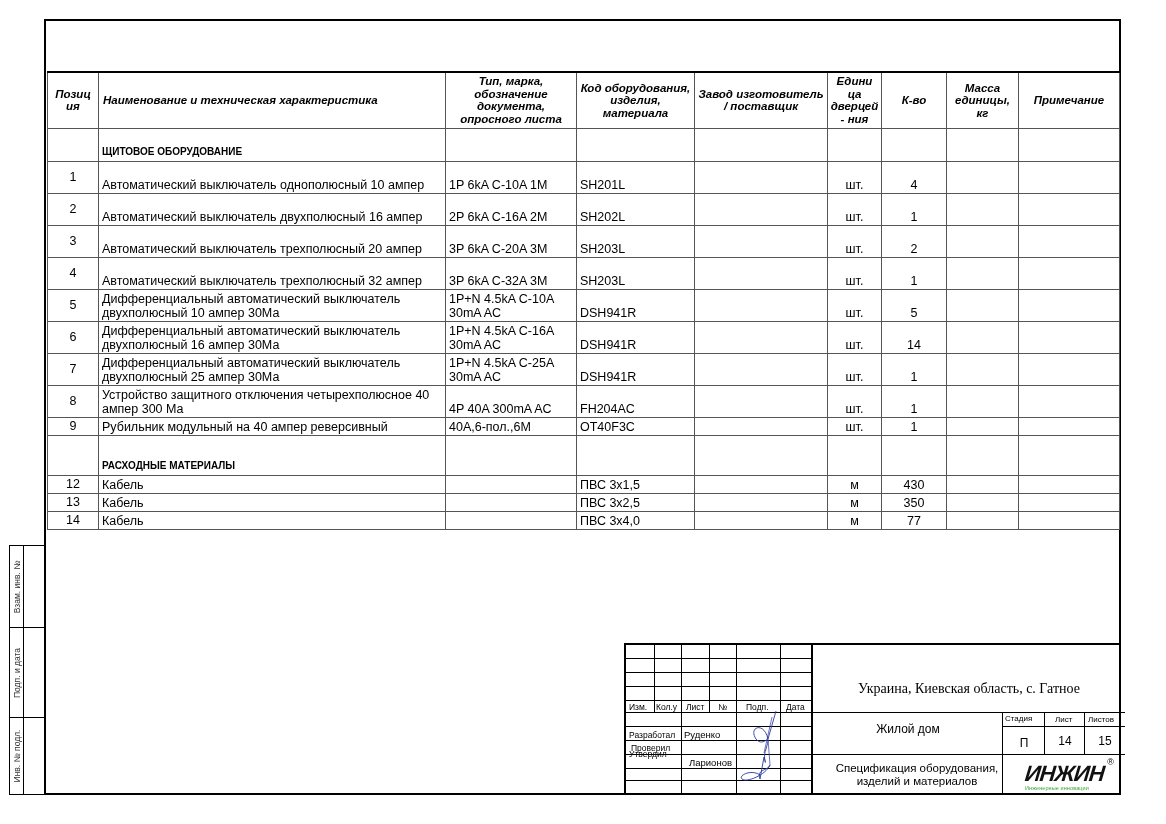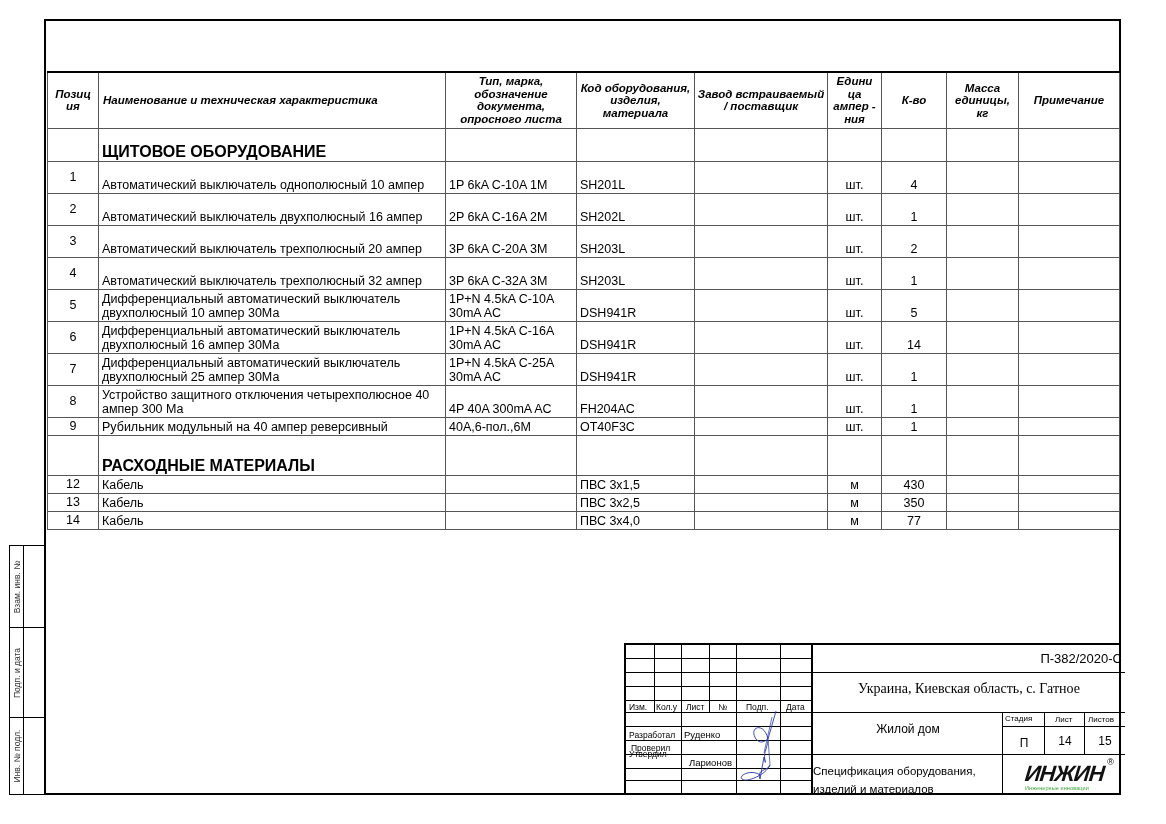--- a/index.html
+++ b/index.html
@@ -8,21 +8,21 @@
 
   .frame { position: absolute; left: 44px; top: 19px; width: 1077px; height: 776px; border: 2px solid #000; }
 
   .spec-table { position: absolute; left: 47px; top: 71px; width: 1072px; border-collapse: collapse; table-layout: fixed; }
   .spec-table td, .spec-table th { border: 1px solid #555; font-size: 12.5px; line-height: 14px; vertical-align: bottom; padding: 0 3px 1px 3px; overflow: hidden; }
   .spec-table thead tr { border-bottom: 1.5px solid #222; }
   .spec-table th { font-style: italic; font-weight: bold; font-size: 11.5px; line-height: 12.5px; text-align: center; vertical-align: middle; padding: 1px 2px; }
   .spec-table th.left { text-align: left; padding-left: 4px; }
   .spec-table td.pos { text-align: center; vertical-align: middle; }
   .spec-table td.center { text-align: center; }
-  .spec-table td.section { font-weight: bold; font-size: 16px; padding-bottom: 2px; }
+  .spec-table td.section { font-weight: bold; font-size: 10px; padding-bottom: 2px; }
   .spec-table tr.outer-top { border-top: 2px solid #000; }
 
   
   .side-strip { position: absolute; left: 9px; top: 545px; width: 35px; height: 250px; border: 1.5px solid #000; border-right: none; }
   .side-cell { position: absolute; left: 0; width: 35px; border-bottom: 1.5px solid #000; }
   .side-cell .label { position: absolute; left: 0; width: 14px; height: 100%; border-right: 1.5px solid #000; }
   .side-cell .label span { position: absolute; left: 50%; top: 50%; transform: translate(-50%, -50%) rotate(-90deg); white-space: nowrap; font-size: 8.5px; color: #333; }
 
   
   .title-block { position: absolute; left: 624px; top: 643px; width: 497px; height: 152px; border-top: 2px solid #000; border-left: 2px solid #000; }
@@ -54,22 +54,22 @@
       <col style="width:65px">
       <col style="width:72px">
       <col style="width:101px">
   </colgroup>
   <thead>
     <tr class="outer-top" style="height:56px">
       <th>Позиц ия</th>
       <th class="left">Наименование и техническая характеристика</th>
       <th>Тип, марка, обозначение документа, опросного листа</th>
       <th>Код оборудования, изделия, материала</th>
-      <th>Завод встраиваемый / поставщик</th>
-      <th>Едини ца ампер - ния</th>
+      <th>Завод изготовитель / поставщик</th>
+      <th>Едини ца дверцей - ния</th>
       <th>К-во</th>
       <th>Масса единицы, кг</th>
       <th>Примечание</th>
     </tr>
   </thead>
   <tbody id="tbody">
     <tr style="height:33px">
       <td></td>
         <td class="section">ЩИТОВОЕ ОБОРУДОВАНИЕ</td>
       <td></td>
@@ -275,23 +275,20 @@
     <span class="tb-text" style="left:58px;top:84px;font-size:9.5px">Руденко</span>
     <span class="tb-text" style="left:63px;top:112px;font-size:9.5px">Ларионов</span>
 
     <svg class="signature" viewBox="0 0 50 80">
       <path d="M38 2 L30 30 C26 12 10 18 18 30 C26 40 34 20 28 40 C24 50 30 60 26 48 L22 70 C18 60 30 62 32 56 C28 66 8 74 4 70 C0 66 14 60 22 66" fill="none" stroke="#2b3aa0" stroke-width="0.9"></path>
       <path d="M34 8 L26 44 M30 30 L32 56" fill="none" stroke="#2b3aa0" stroke-width="0.7"></path>
     </svg>
   </div>
 
   <div class="tb-right">
-    <div class="tb-box" style="left:0;top:0;width:312px;height:28px">
-      <span class="tb-text tb-code">П-382/2020-С</span>
-    </div>
     <div class="tb-box" style="left:0;top:68px;width:190px;height:42px;border-right:1.5px solid #000">
       <span class="tb-text" style="left:0;width:190px;text-align:center;top:9px;font-size:12px">Жилой дом</span>
     </div>
     <div class="tb-box" style="left:0;top:28px;width:312px;height:40px">
       <span class="tb-text serif" style="left:0;width:312px;text-align:center;top:8px;font-size:14px">Украина, Киевская область, с. Гатное</span>
     </div>
     <div class="tb-box" style="left:190px;top:68px;width:42px;height:14px;border-right:1px solid #000">
       <span class="tb-text" style="left:2px;top:1px;font-size:8px">Стадия</span>
     </div>
     <div class="tb-box" style="left:232px;top:68px;width:40px;height:14px;border-right:1px solid #000">
@@ -303,21 +300,21 @@
     <div class="tb-box" style="left:190px;top:82px;width:42px;height:28px;border-right:1px solid #000">
       <span class="tb-text" style="left:0;width:42px;text-align:center;top:9px;font-size:12px">П</span>
     </div>
     <div class="tb-box" style="left:232px;top:82px;width:40px;height:28px;border-right:1px solid #000">
       <span class="tb-text" style="left:0;width:40px;text-align:center;top:7px;font-size:12px">14</span>
     </div>
     <div class="tb-box" style="left:272px;top:82px;width:40px;height:28px">
       <span class="tb-text" style="left:0;width:40px;text-align:center;top:7px;font-size:12px">15</span>
     </div>
     <div style="position:absolute;left:0;top:110px;width:190px;height:40px;border-right:1.5px solid #000">
-      <span class="tb-text" style="left:0;width:208px;text-align:left;top:7px;font-size:11.5px;white-space:normal;line-height:18px">Спецификация оборудования, изделий и материалов</span>
+      <span class="tb-text" style="left:0;width:208px;text-align:center;top:7px;font-size:11.5px;white-space:normal;line-height:13px">Спецификация оборудования, изделий и материалов</span>
     </div>
     <div style="position:absolute;left:190px;top:110px;width:122px;height:40px;text-align:center">
       <div style="position:absolute;left:22px;top:6px">
         <span class="logo-word">ИНЖИН</span>
         <span style="position:absolute;right:-10px;top:-4px;font-size:9px">®</span>
       </div>
       <div class="logo-sub" style="position:absolute;left:22px;top:30px">Инженерные инновации</div>
     </div>
   </div>
 </div>

